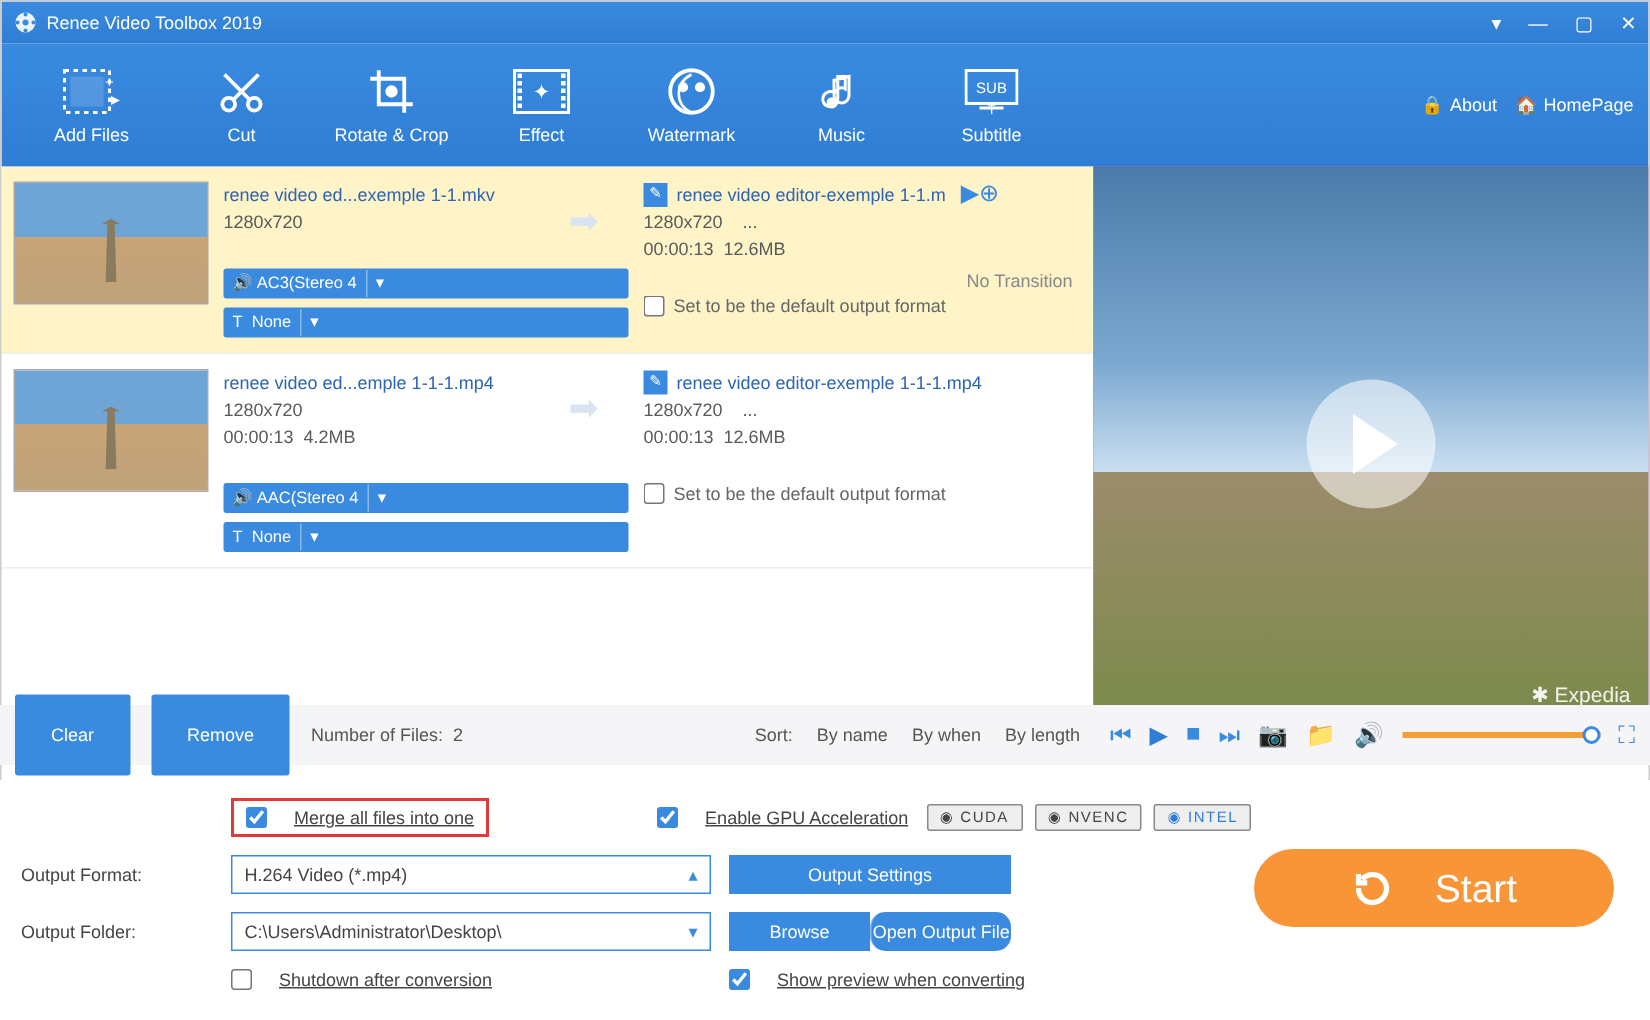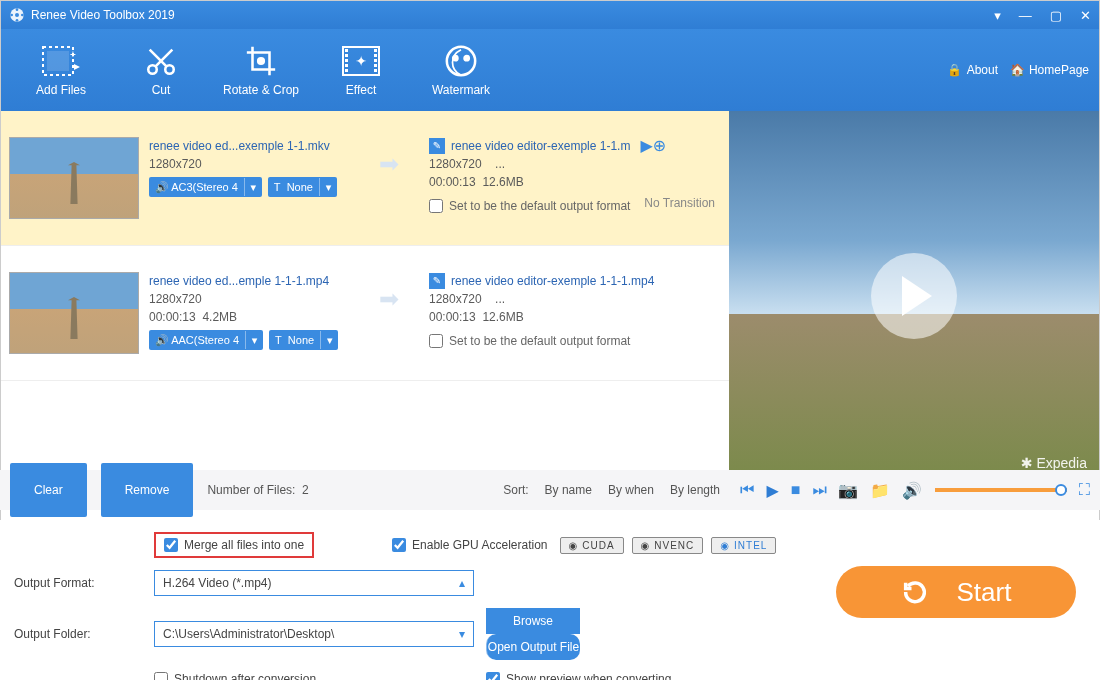--- a/index.html
+++ b/index.html
@@ -9,65 +9,65 @@
 .titlebar .win-ctrls { margin-left: auto; display: flex; gap: 18px; }
 .titlebar .win-ctrls span { cursor: pointer; font-size: 13px; }
 .toolbar { height: 82px; background: linear-gradient(#3a8be0, #2f7dd4); display: flex; align-items: center; padding: 0 10px; color: #fff; }
 .toolbar-item { flex: 0 0 auto; width: 100px; text-align: center; cursor: pointer; padding: 6px 4px; border-radius: 4px; }
 .toolbar-item .ticon { height: 36px; display: flex; align-items: center; justify-content: center; }
 .toolbar-item .tlabel { font-size: 12px; margin-top: 4px; }
 .toolbar-right { margin-left: auto; display: flex; gap: 12px; font-size: 12px; align-items: center; }
 .toolbar-right a { color: #fff; text-decoration: none; cursor: pointer; display: flex; align-items: center; gap: 4px; }
 .main { display: flex; height: 370px; }
 .filelist { flex: 1; overflow: auto; }
-.file-row { display: flex; padding: 26px 8px; border-bottom: 1px solid #eee; }
+.file-row { display: flex; padding: 10px 8px; border-bottom: 1px solid #eee; }
 .file-row.sel { background: #fff3c8; }
 .thumb { width: 130px; height: 82px; background: linear-gradient(#6fa5d4 0%, #6fa5d4 45%, #c8a478 45%, #bfa27a 100%); border: 1px solid #aaa; position: relative; }
 .thumb::after { content:""; position:absolute; left:50%; top:30%; width:12px; height:42px; background:#8a7a5e; transform:translateX(-50%); clip-path: polygon(50% 0, 100% 8%, 70% 8%, 80% 100%, 20% 100%, 30% 8%, 0 8%); }
 .colA, .colB { font-size: 12px; color: #5a5a5a; line-height: 18px; }
 .colA { width: 280px; padding-left: 10px; }
 .colB { flex: 1; padding-left: 10px; position: relative; }
 .fname { color: #2c65b3; }
 .arrow { position: absolute; left: -40px; top: 18px; font-size: 24px; color: #d8e4f2; }
-.chips { display: flex; gap: 6px; margin-top: 4px; }
+.chips { display: flex; gap: 6px; margin-top: 22px; flex-direction: column; }
 .chip { background: #3a8be0; color: #fff; font-size: 11px; height: 20px; display: flex; align-items: center; border-radius: 2px; cursor: pointer; }
 .chip .seg { padding: 0 6px; display:flex; align-items:center; gap:3px;}
 .chip .seg.dd { border-left: 1px solid rgba(255,255,255,0.4); width: 18px; justify-content:center; }
 .no-trans { position: absolute; right: 6px; top: 36px; font-size: 12px; color: #888; margin-top: 21px; }
 .rowB-top { display: flex; align-items: center; gap: 6px; }
 .edit-ic { width:16px; height:16px; background:#3a8be0; display:inline-flex; align-items:center; justify-content:center; color:#fff; font-size:10px;}
-.def-chk { display: flex; align-items: center; gap: 6px; margin-top: 6px; font-size: 12px; color: #666; }
+.def-chk { display: flex; align-items: center; gap: 6px; margin-top: 20px; font-size: 12px; color: #666; }
 .def-chk input { width:14px; height:14px; }
 .preview { width: 370px; background: #a21caf; position: relative; }
 .preview-sky { position:absolute; inset:0; background: linear-gradient(#4a7aa8 0%, #7aa8d0 35%, #c9dff0 55%, #9c8c6c 55%, #7a8a4a 100%);}
 .play-btn { position:absolute; left:50%; top:50%; transform:translate(-50%,-50%); width:86px; height:86px; border-radius:50%; background:rgba(255,255,255,0.55); display:flex; align-items:center; justify-content:center; cursor:pointer;}
 .play-btn::after{content:""; border-left:30px solid #fff; border-top:20px solid transparent; border-bottom:20px solid transparent; margin-left:6px;}
 .expedia { position:absolute; right:12px; bottom:10px; color:#fff; font-size:14px; opacity:0.9;}
 .preview-ctrls { width:370px; height:40px; background:#f5f5f7; display:flex; align-items:center; gap:12px; padding:0 10px; color:#3a8be0; position:absolute; left:730px; top:470px;}
 .preview-ctrls span { cursor:pointer; font-size:16px;}
 .vol-slider { flex:1; height:4px; background:#f89d3c; position:relative;}
 .vol-slider .dot{ position:absolute; right:0; top:-4px; width:12px; height:12px; border-radius:50%; background:#fff; border:2px solid #3a8be0;}
 .mid-bar { height:40px; background:#f5f5f7; display:flex; align-items:center; padding:0 10px; gap:14px; width:730px; position:absolute; top:470px; left:0;}
 .mid-bar .btn { background:#3a8be0; color:#fff; font-size:12px; padding:20px 24px; border-radius:2px; cursor:pointer;}
 .mid-bar .info { font-size:12px; color:#555; }
 .mid-bar .sort { margin-left:auto; font-size:12px; color:#555; display:flex; gap:16px;}
 .mid-bar .sort span{ cursor:pointer;}
 .bottom { position:absolute; left:0; top:520px; width:1100px; padding:12px 14px; background:#fff; }
 .b-row { display:flex; align-items:center; margin-bottom:12px; font-size:12px; color:#444; }
 .b-row label { width:140px; }
-.chk-line { display:flex; align-items:flex-start; gap:6px; }
+.chk-line { display:flex; align-items:flex-start; gap:18px;text-decoration:underline; }
 .chk-line input { width:14px; height:14px; accent-color:#3a8be0;}
 .highlight { border:2px solid #e03a3a; padding:4px 8px; margin-left:140px; }
 .gpu-badges { display:flex; gap:8px; margin-left:12px;}
 .badge { border:1px solid #888; background:#eee; font-size:10px; padding:2px 8px; letter-spacing:1px; border-radius:2px; display:flex; align-items:center; gap:4px;}
 .combo { border:1px solid #3a8be0; height:26px; display:flex; align-items:center; padding:0 8px; font-size:12px; flex:0 0 320px; justify-content:space-between; cursor:pointer; background:#fff;}
 .combo .tri { color:#3a8be0; }
 .btn2 { background:#3a8be0; color:#fff; font-size:12px; height:26px; display:flex; align-items:center; justify-content:center; cursor:pointer; }
 .btn-out { width:188px; margin-left:12px;}
-.btn-pair { display:flex; margin-left:12px;flex-direction:column;}
+.btn-pair { display:flex; margin-left:12px;}
 .btn-pair .btn2 { width:94px;}
 .btn-pair .btn2:last-child{ border-left:1px solid rgba(255,255,255,0.4);border-radius:10px;}
 .start { position:absolute; right:24px; top:566px; width:240px; height:52px; background:#f89536; border-radius:26px; color:#fff; font-size:26px; display:flex; align-items:center; justify-content:center; gap:28px; cursor:pointer;}
 .start svg { width:28px; height:28px;}
 svg { display:block; }
 </style>
 </head>
 <body>
 
 <div class="titlebar">
@@ -146,20 +146,40 @@
     <div class="ticon">
         <svg width="34" height="34" viewBox="0 0 24 24" fill="none" stroke="#fff" stroke-width="1.8">
           <circle cx="12" cy="12" r="10"></circle>
           <circle cx="8" cy="10" r="1.5" fill="#fff"></circle>
           <circle cx="16" cy="10" r="1.5" fill="#fff"></circle>
           <path d="M12 22 C 4 18 4 8 12 4" stroke-width="1.2"></path>
         </svg>
       </div>
     <div class="tlabel">Watermark</div>
   </div>
+  <div class="toolbar-item">
+    <div class="ticon">
+        <svg width="30" height="34" viewBox="0 0 24 24" fill="#fff">
+          <path d="M10 4 v12 a4 4 0 1 1 -2 -3.4 V6 l8 -2 v10 a4 4 0 1 1 -2 -3.4 V4 z" fill="none" stroke="#fff" stroke-width="1.6"></path>
+          <circle cx="7" cy="18" r="3"></circle>
+        </svg>
+      </div>
+    <div class="tlabel">Music</div>
+  </div>
+  <div class="toolbar-item">
+    <div class="ticon">
+        <svg width="36" height="30" viewBox="0 0 36 30">
+          <rect x="1" y="1" width="34" height="22" fill="none" stroke="#fff" stroke-width="2"></rect>
+          <text x="18" y="16" fill="#fff" font-size="10" text-anchor="middle">SUB</text>
+          <path d="M10 26 h16" stroke="#fff" stroke-width="2"></path>
+          <text x="18" y="30" fill="#fff" font-size="9" text-anchor="middle">T</text>
+        </svg>
+      </div>
+    <div class="tlabel">Subtitle</div>
+  </div>
   <div class="toolbar-right">
     <a>
         <span>🔒</span>
         <span>About</span>
       </a>
     <a>
         <span>🏠</span>
         <span>HomePage</span>
       </a>
   </div>
@@ -265,36 +285,37 @@
     </div>
   <span>⛶</span>
 </div>
 
 <div class="bottom">
   <div class="b-row">
     <div class="highlight chk-line">
       <input type="checkbox" checked="" style="">
       <span>Merge all files into one</span>
     </div>
-    <div class="chk-line" style="margin-left:78px">
+    <div class="chk-line" style="margin-left:112px">
       <input type="checkbox" checked="" style="">
       <span>Enable GPU Acceleration</span>
     </div>
     <div class="gpu-badges">
       <span class="badge">◉ <span>CUDA</span></span>
       <span class="badge">◉ <span>NVENC</span></span>
       <span class="badge" style="color:#2f7dd4">◉ <span>INTEL</span></span>
     </div>
   </div>
   <div class="b-row">
     <label>Output Format:</label>
     <div class="combo">
       <span>H.264 Video (*.mp4)</span>
         <span class="tri">▴</span>
     </div>
+    <div class="btn2 btn-out">Output Settings</div>
   </div>
   <div class="b-row">
     <label>Output Folder:</label>
     <div class="combo">
       <span>C:\Users\Administrator\Desktop\</span>
         <span class="tri">▾</span>
     </div>
     <div class="btn-pair">
       <div class="btn2">Browse</div>
       <div class="btn2">Open Output File</div>

